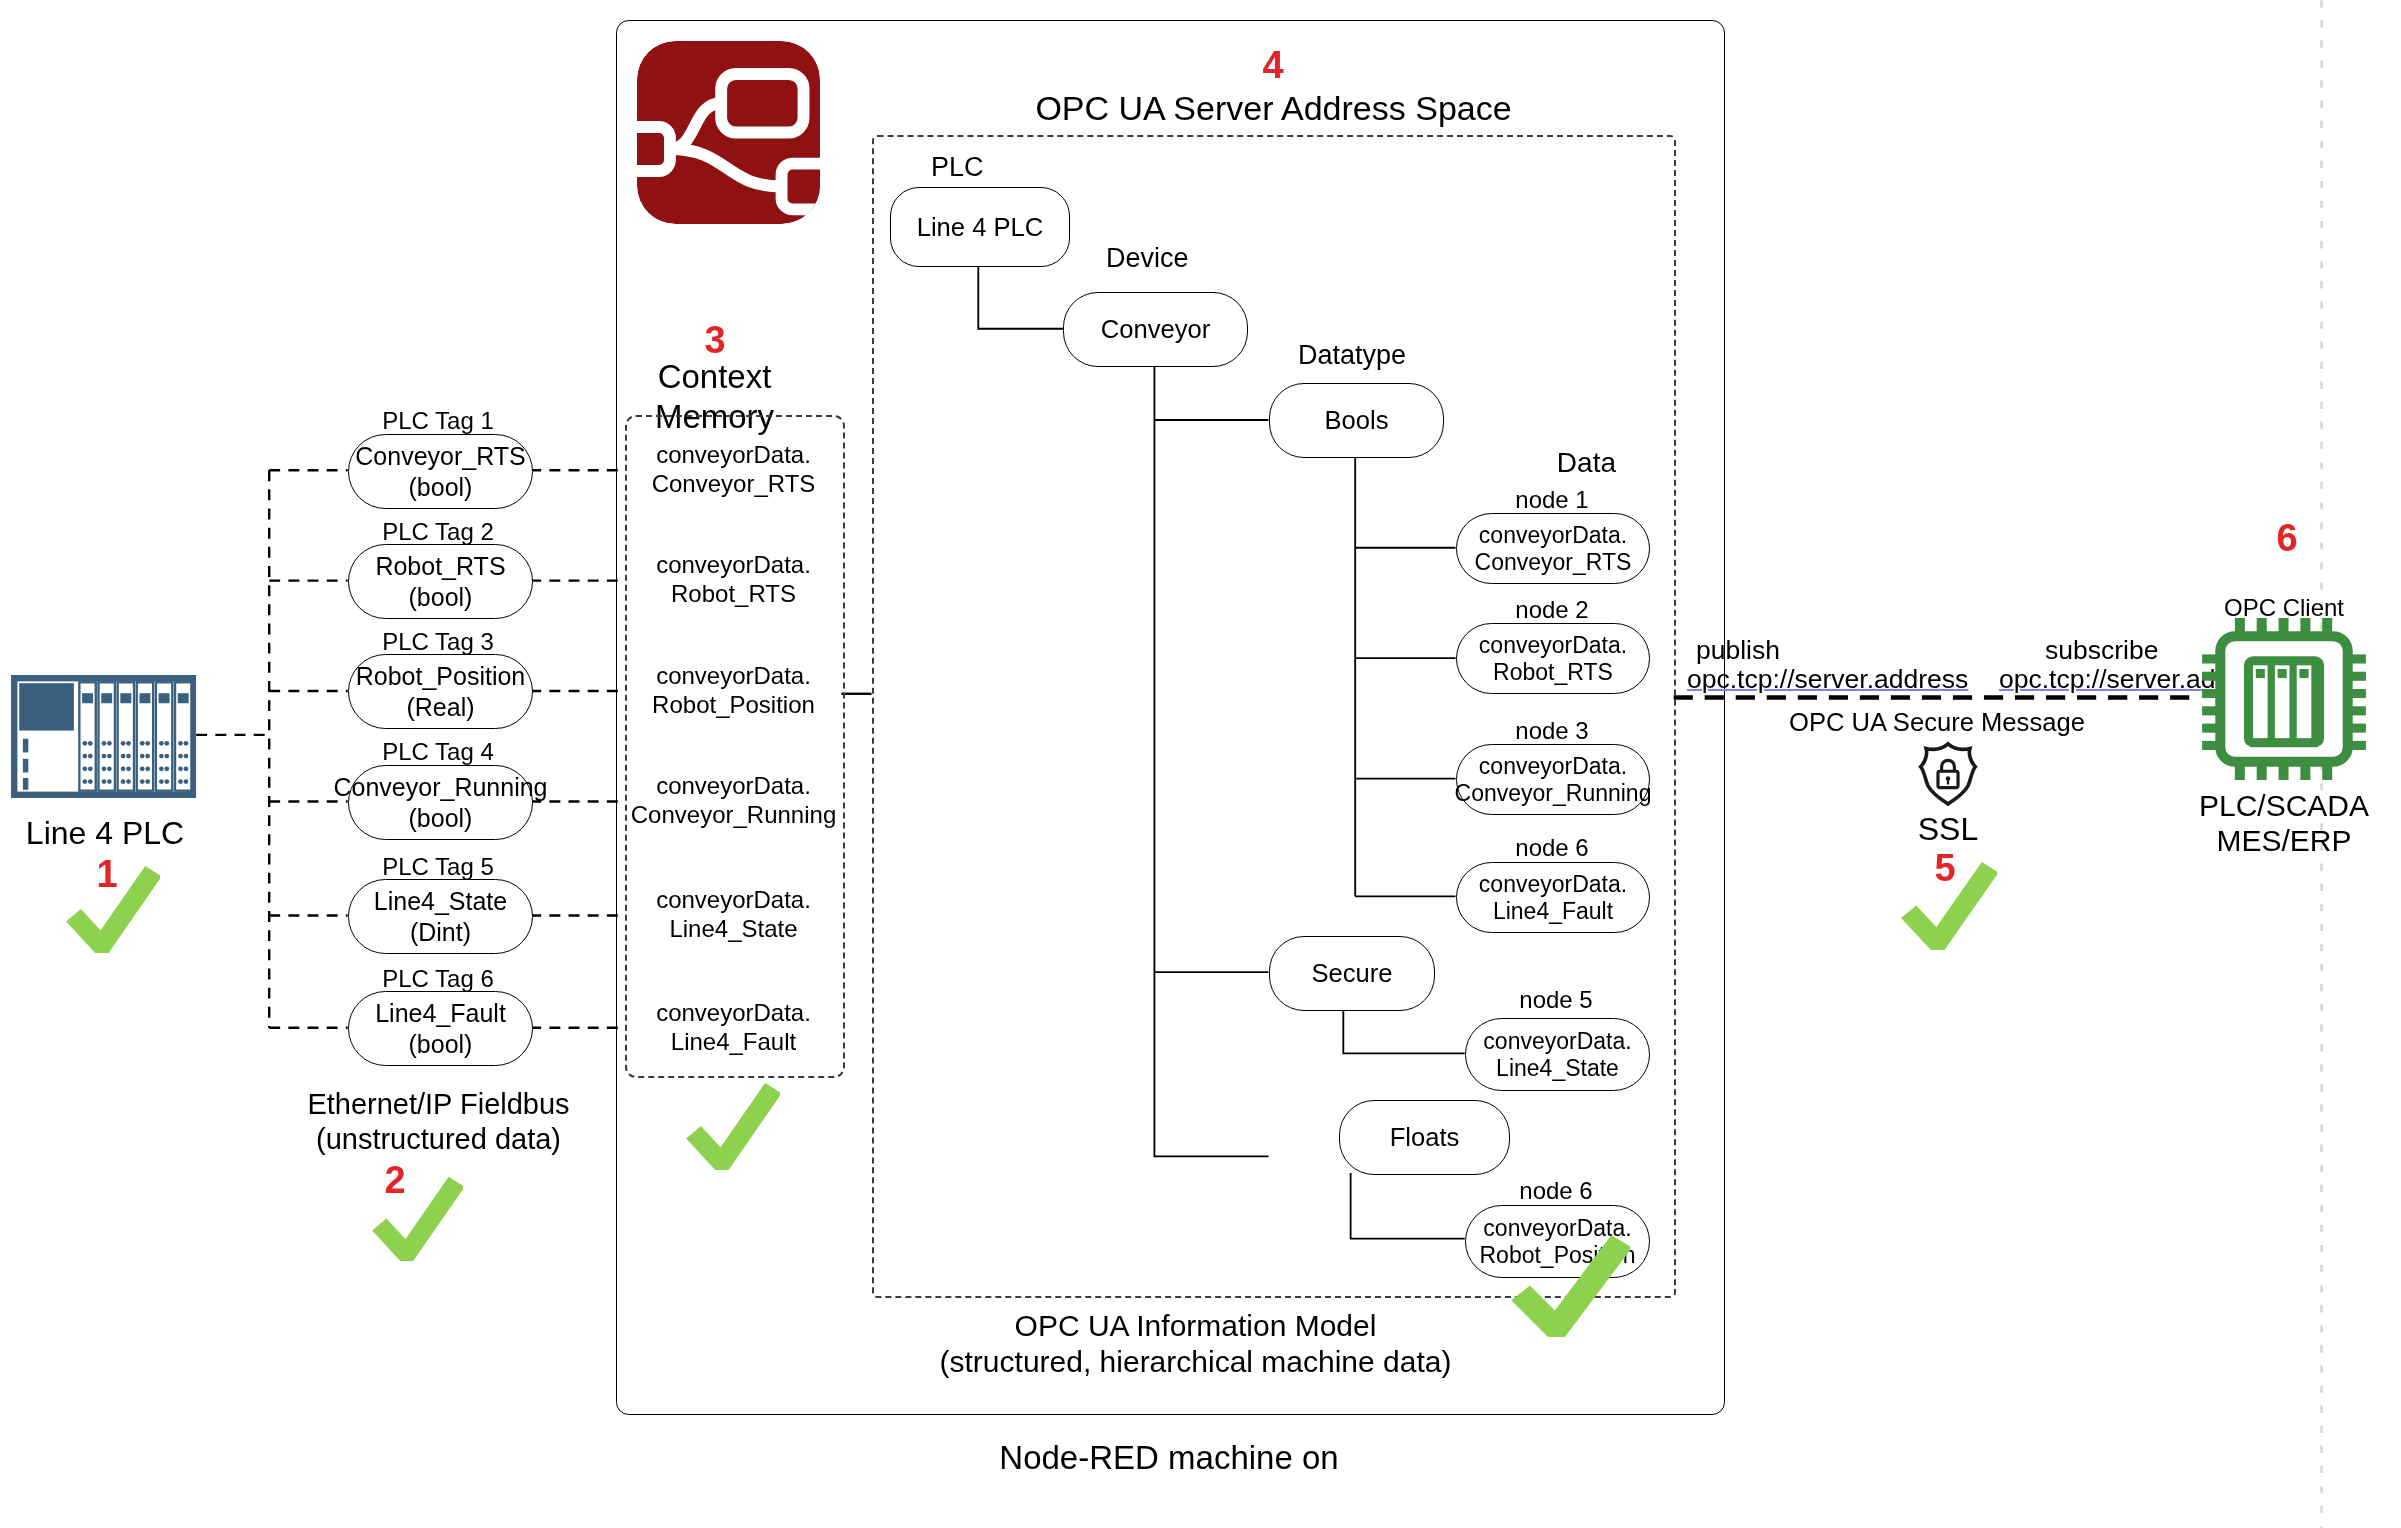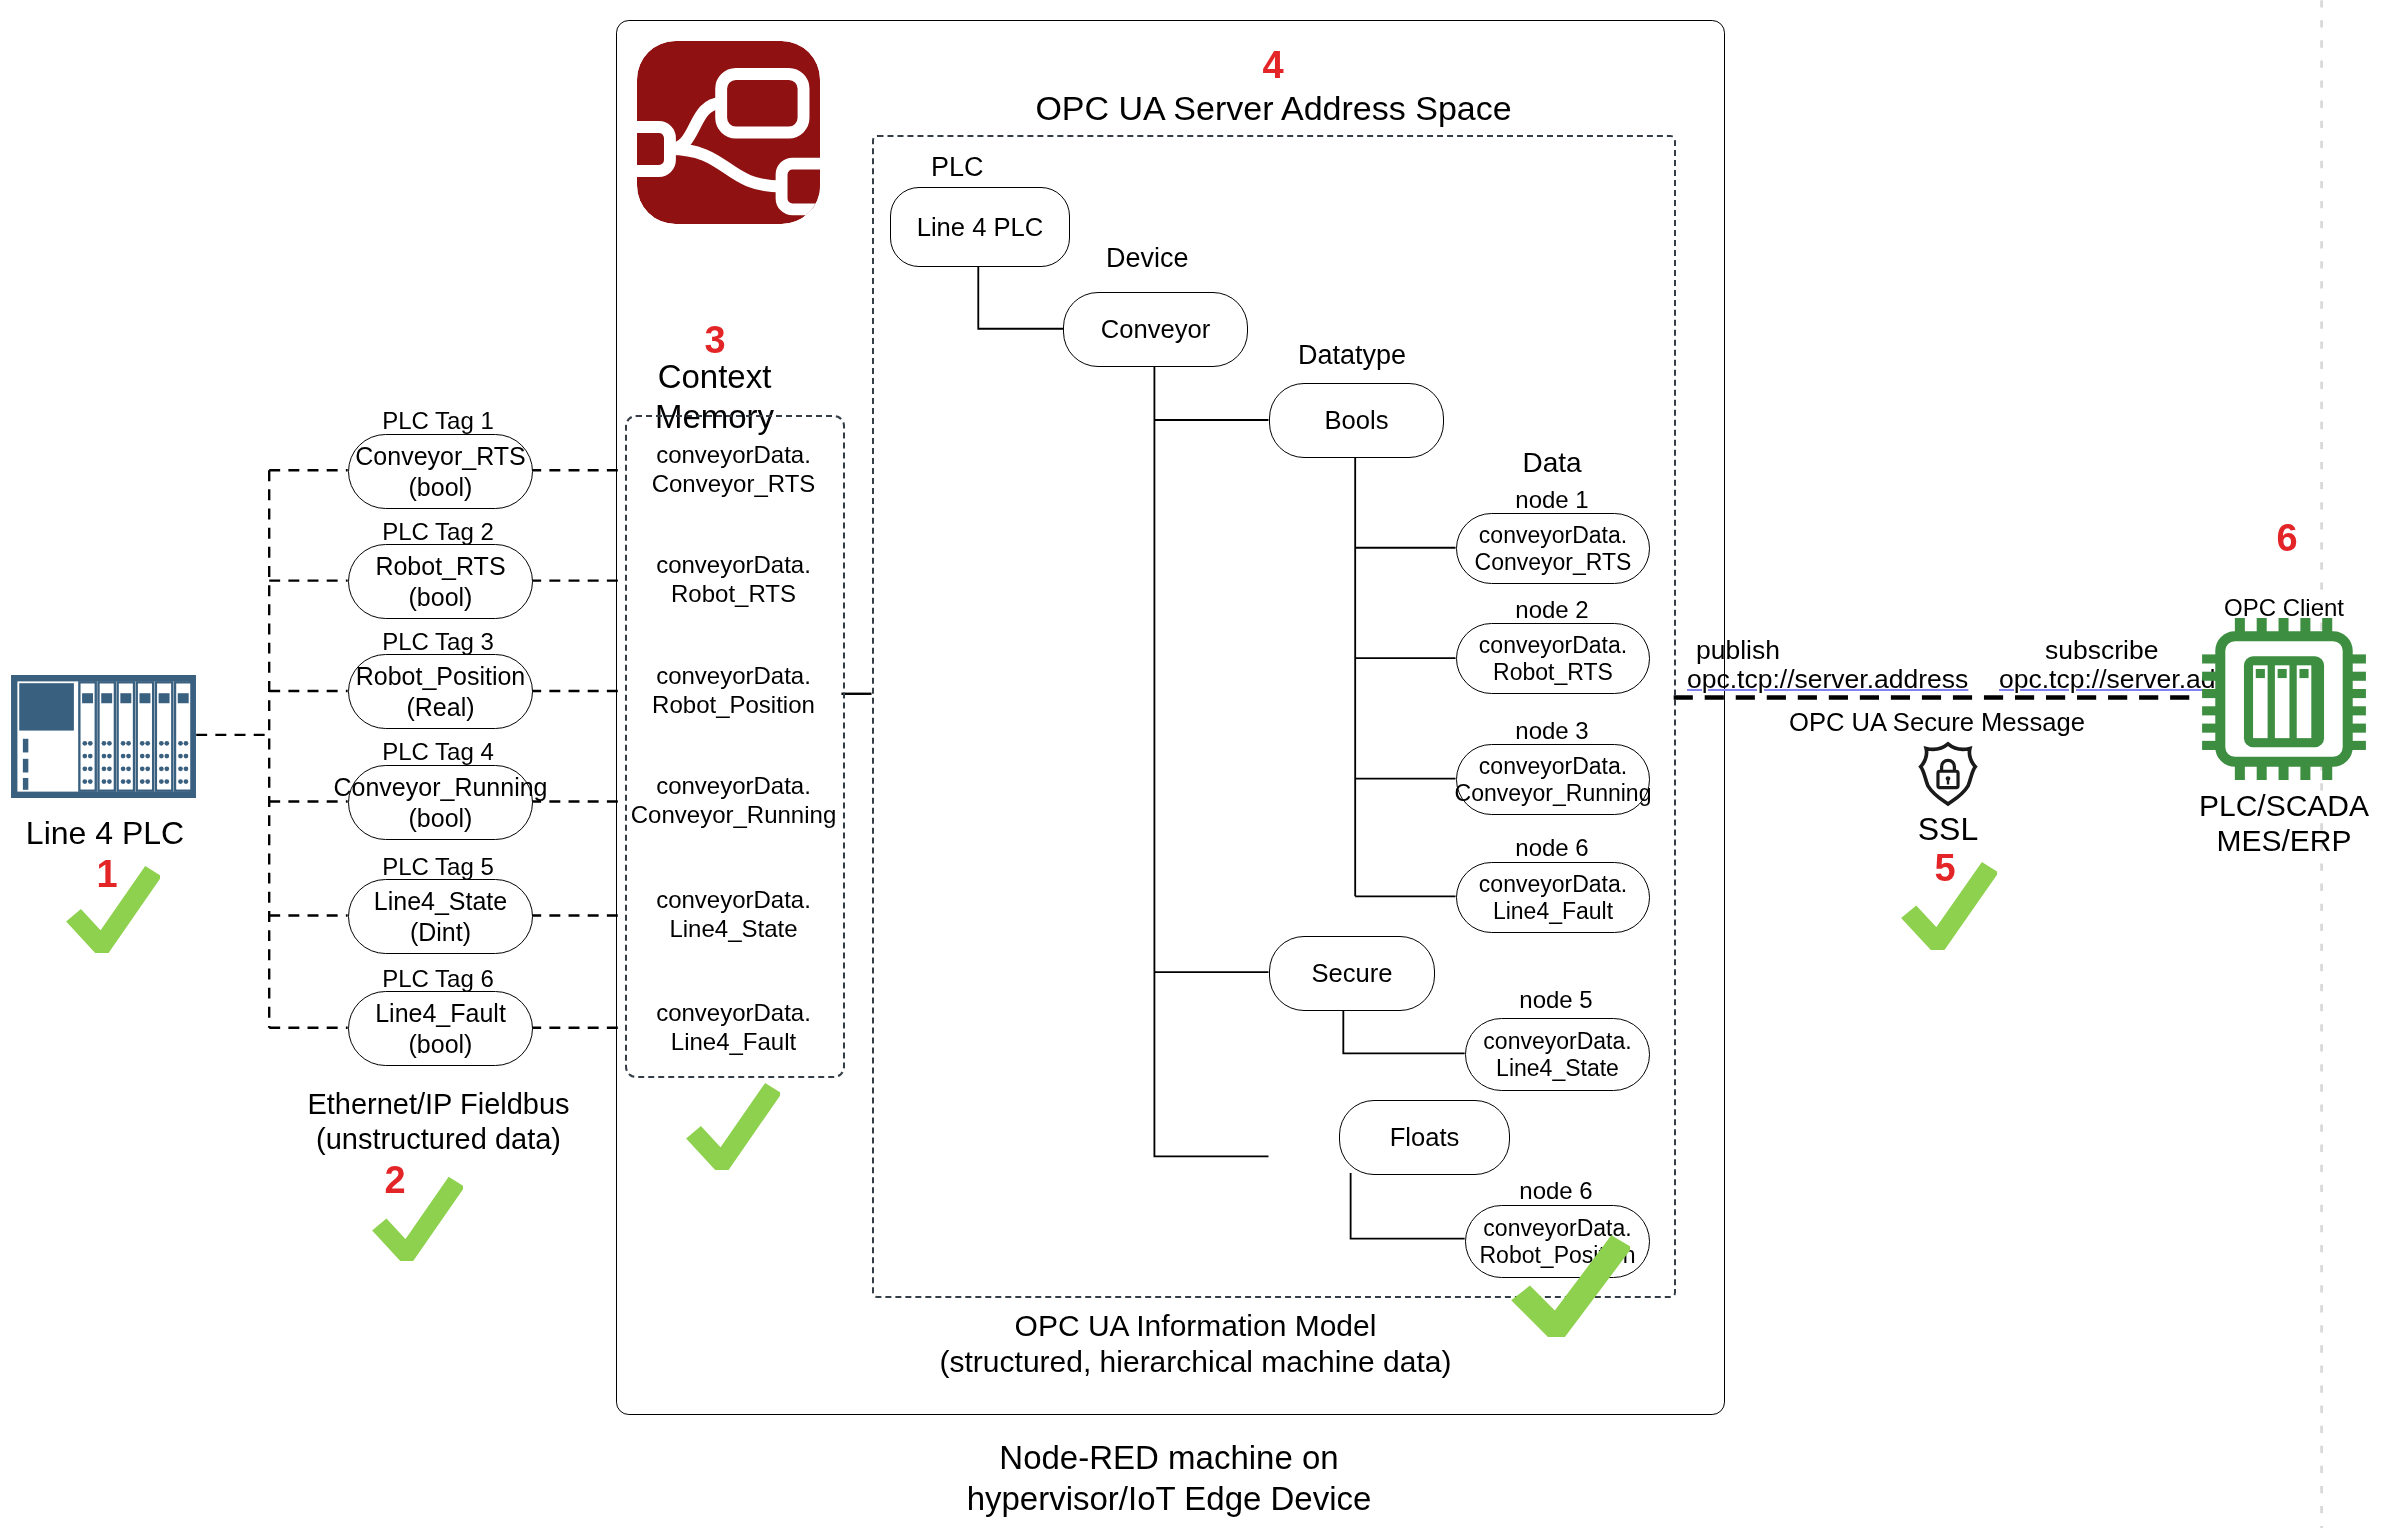--- a/index.html
+++ b/index.html
@@ -251,21 +251,21 @@
   <div class="lbl" style="left:1106px;top:243px;font-size:27px;">Device</div>
   <div class="tnode" style="left:1063px;top:292px;width:183px;height:73px;font-size:25.6px;border-radius:35px;">
     <span>Conveyor</span>
   </div>
 
   <div class="lbl" style="left:1298px;top:340px;font-size:27px;">Datatype</div>
   <div class="tnode" style="left:1269px;top:383px;width:173px;height:73px;font-size:25.6px;border-radius:35px;">
     <span>Bools</span>
   </div>
 
-  <div class="lbl ctr" style="left:1488px;top:447px;width:128px;font-size:28px;">Data</div>
+  <div class="lbl ctr" style="left:1488px;top:447px;width:128px;font-size:28px;text-align:right;">Data</div>
 
   <div class="lbl ctr" style="left:1488px;top:486px;width:128px;font-size:24px;">node 1</div>
   <div class="oval datafont" style="left:1456px;top:513px;width:192px;height:69px;">
     <div>conveyorData.</div>
       <div>Conveyor_RTS</div>
   </div>
   <div class="lbl ctr" style="left:1488px;top:596px;width:128px;font-size:24px;">node 2</div>
   <div class="oval datafont" style="left:1456px;top:623px;width:192px;height:69px;">
     <div>conveyorData.</div>
       <div>Robot_RTS</div>
@@ -299,21 +299,20 @@
       <div>Robot_Position</div>
   </div>
 
   <div class="lbl ctr" style="left:867px;top:1309px;width:657px;font-size:30px;">OPC UA Information Model</div>
   <div class="lbl ctr" style="left:867px;top:1345px;width:657px;font-size:30px;">(structured, hierarchical machine data)</div>
   <svg class="check" style="left:1511px;top:1232px" width="119" height="105" viewBox="0 0 100 100" preserveAspectRatio="none">
       <path d="M8,58 L38,92 L93,9" fill="none" stroke="#8ed14e" stroke-width="21"></path>
     </svg>
 
   <div class="lbl ctr" style="left:804px;top:1439px;width:730px;font-size:33px;">Node-RED machine on</div>
-  <div class="lbl ctr" style="left:804px;top:1480px;width:730px;font-size:33px;">hypervisor/IoT Edge Device</div>
 
   <div class="lbl" style="left:1696px;top:635px;font-size:26.5px;">publish</div>
   <div class="lbl link" style="left:1687px;top:664px;font-size:26.5px;">opc.tcp://server.address</div>
   <div class="lbl rgt" style="left:2045px;top:635px;width:157px;font-size:26.5px;">subscribe</div>
   <div class="lbl rgt link" style="left:1999px;top:664px;width:203px;font-size:26.5px;">opc.tcp://server.address</div>
 
   <div class="lbl ctr" style="left:1789px;top:708px;width:292px;font-size:25.6px;">OPC UA Secure Message</div>
   <svg class="abs" style="left:1917px;top:741px" width="62" height="66" viewBox="0 0 68 72">
     <path d="M34,3 C27,9 18,10 10,8 C12,16 8,24 4,28 C8,33 9,42 12,49 C18,59 27,64 34,69 C41,64 50,59 56,49 C59,42 60,33 64,28 C60,24 56,16 58,8 C50,10 41,9 34,3 Z" fill="none" stroke="#1a1a1a" stroke-width="4"></path>
     <rect x="23" y="33" width="22" height="18" rx="2" fill="none" stroke="#1a1a1a" stroke-width="3.5"></rect>

